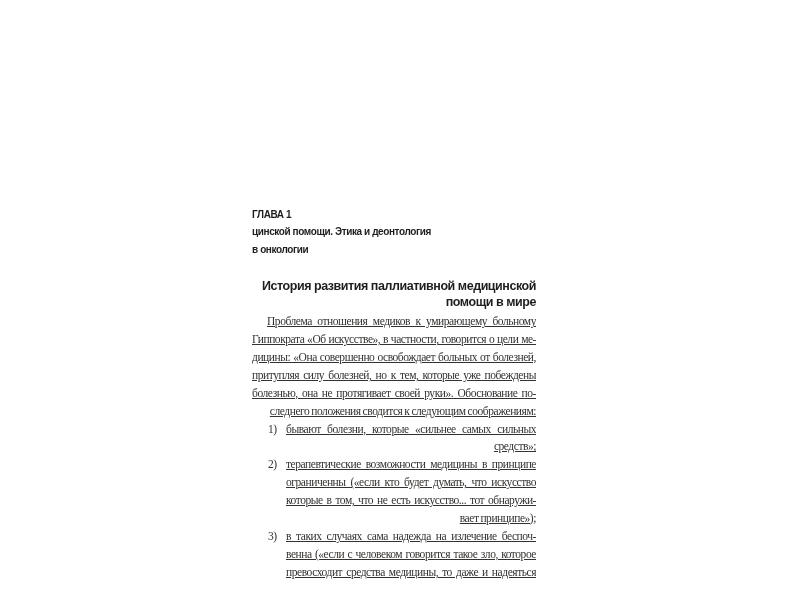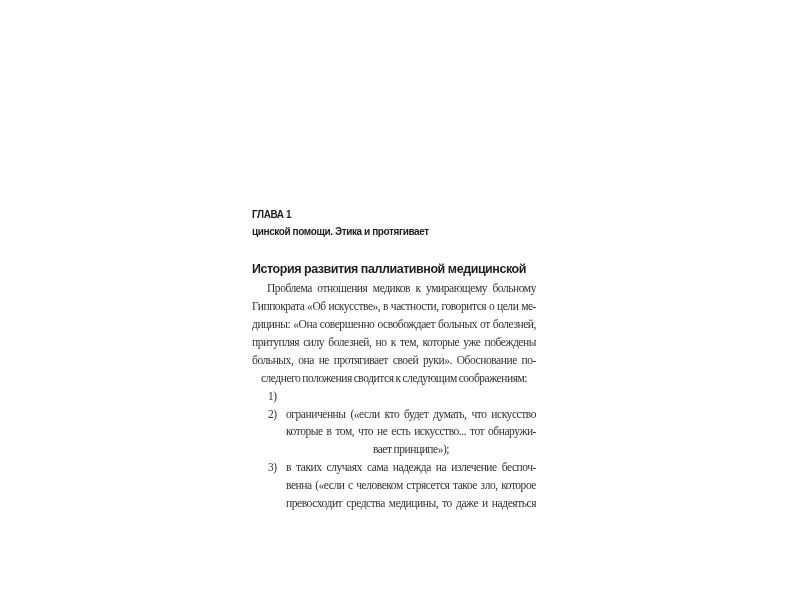--- a/index.html
+++ b/index.html
@@ -31,21 +31,21 @@
     font-family: "Liberation Sans", sans-serif;
     font-weight: bold;
     font-size: 10px;
     line-height: 17.4px;
     letter-spacing: -0.4px;
     color: var(--heading_text, #1f1e1d);
   }
   
   .section-heading {
     margin-top: 21px;
-    text-align: left;
+    text-align: right;
     font-family: "Liberation Sans", sans-serif;
     font-weight: bold;
     font-size: 12.5px;
     line-height: 15.5px;
     letter-spacing: -0.45px;
     color: var(--heading_text, #1f1e1d);
   }
   
   .body-text {
     margin-top: 3px;
@@ -53,29 +53,30 @@
     line-height: 17.9px;
     letter-spacing: -0.45px;
     word-spacing: -0.5px;
     color: var(--body_text, #343230);
   }
   
   .jl {
     height: 17.9px;
     overflow: hidden;
     text-align: justify;
+    text-decoration: underline;
   }
   .jl::after {
     content: "";
     display: inline-block;
     width: 100%;
     height: 0;
   }
   .jl.plain {
-    text-align: center;
+    text-align: right;
   }
   .jl.plain::after {
     content: none;
   }
   .jl.indent {
     text-indent: 15px;
   }
   .list-item {
     display: flex;
   }
@@ -91,52 +92,59 @@
   }
 </style>
 </head>
 <body>
 
 <div class="page">
   <div class="column">
 
     <div class="chapter">
       <div>ГЛАВА 1</div>
-      <div>цинской помощи. Этика и протягивает</div>
+      <div>цинской помощи. Этика и деонтология</div>
+      <div>в онкологии</div>
     </div>
 
     <div class="section-heading">
       <div>История развития паллиативной медицинской</div>
+      <div>помощи в мире</div>
     </div>
 
     <div class="body-text">
       <div class="jl indent">Проблема отношения медиков к умирающему больному</div>
       <div class="jl">Гиппократа «Об искусстве», в частности, говорится о цели ме-</div>
       <div class="jl">дицины: «Она совершенно освобождает больных от болезней,</div>
       <div class="jl">притупляя силу болезней, но к тем, которые уже побеждены</div>
-      <div class="jl">больных, она не протягивает своей руки». Обоснование по-</div>
+      <div class="jl">болезнью, она не протягивает своей руки». Обоснование по-</div>
       <div class="jl plain">следнего положения сводится к следующим соображениям:</div>
 
       <div class="list-item">
         <div class="num">1)</div>
+        <div class="li-lines">
+          <div class="jl">бывают болезни, которые «сильнее самых сильных</div>
+          <div class="jl plain">средств»;</div>
+        </div>
       </div>
 
       <div class="list-item">
         <div class="num">2)</div>
         <div class="li-lines">
+          <div class="jl">терапевтические возможности медицины в принципе</div>
           <div class="jl">ограниченны («если кто будет думать, что искусство</div>
           <div class="jl">которые в том, что не есть искусство... тот обнаружи-</div>
           <div class="jl plain">вает принципе»);</div>
         </div>
       </div>
 
       <div class="list-item">
         <div class="num">3)</div>
         <div class="li-lines">
           <div class="jl">в таких случаях сама надежда на излечение беспоч-</div>
-          <div class="jl">венна («если с человеком стрясется такое зло, которое</div>
+          <div class="jl">венна («если с человеком говорится такое зло, которое</div>
           <div class="jl">превосходит средства медицины, то даже и надеяться</div>
         </div>
       </div>
     </div>
 
   </div>
 </div>
 
 </body></html>

